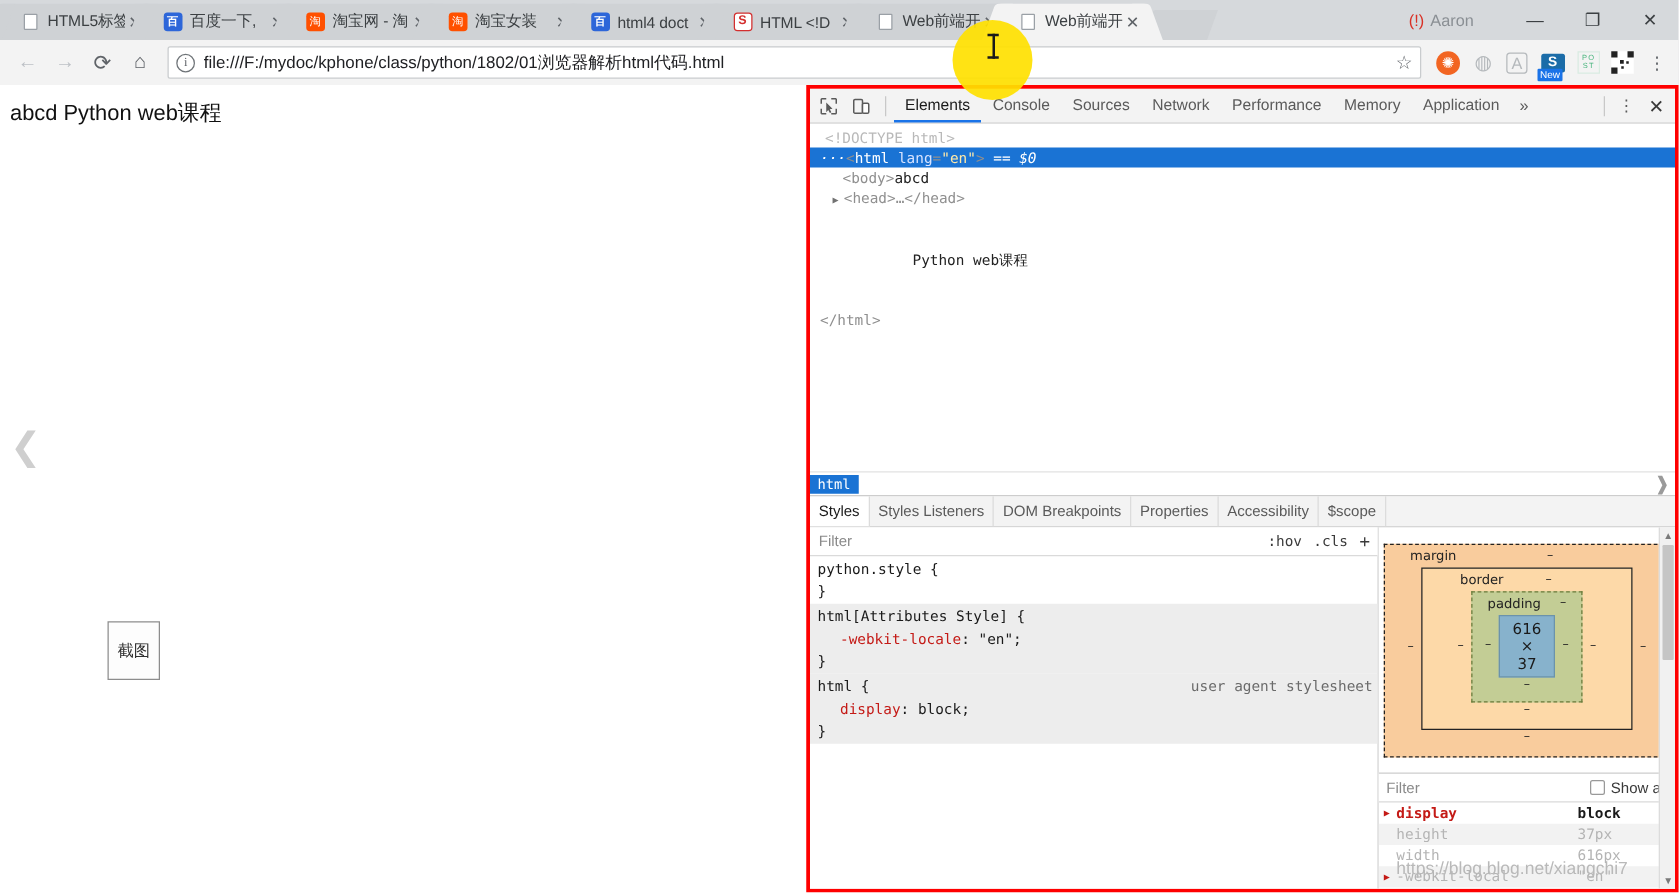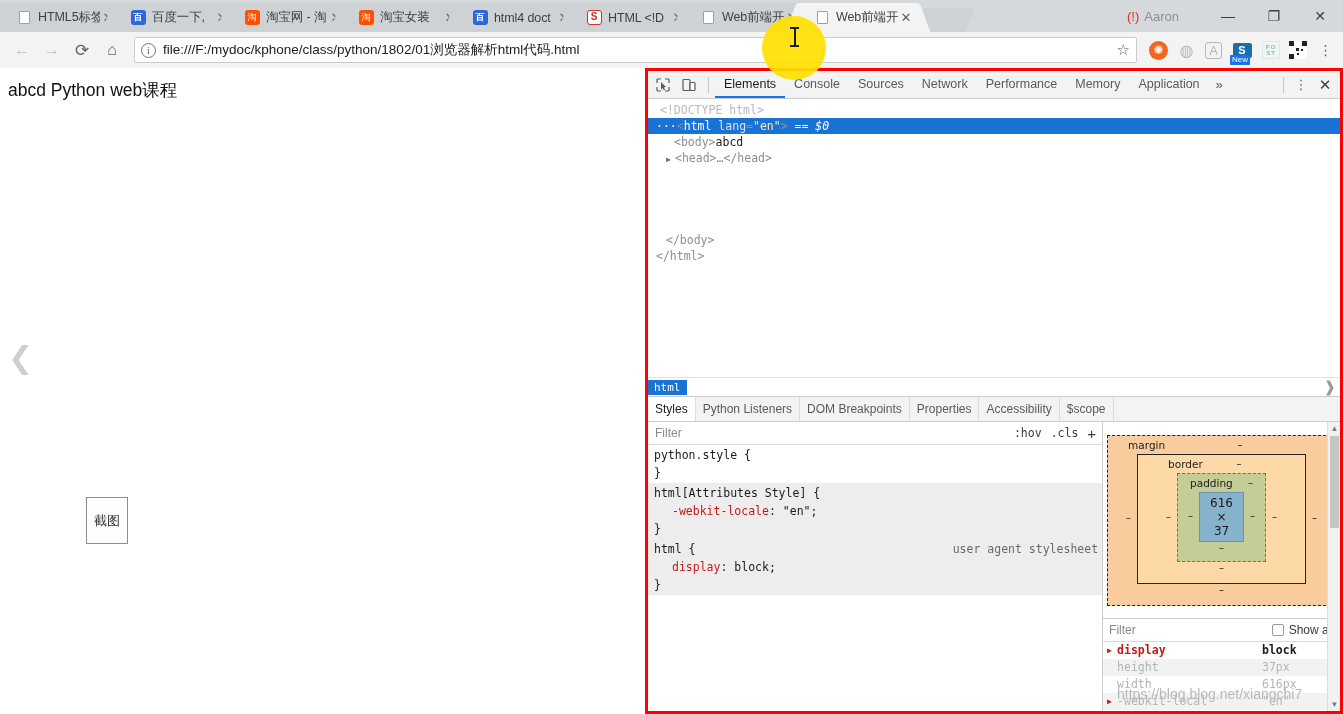--- a/index.html
+++ b/index.html
@@ -513,34 +513,34 @@
     </div>
   </div>
 
   <div class="dt-dom">
     <div class="dom-line doctype">&lt;!DOCTYPE html&gt;</div>
     <div class="dom-line selected"><span class="sel-marker">···</span><span class="punct">&lt;</span><span class="tagname">html</span> <span class="attr-name">lang</span><span class="punct">=</span><span class="attr-val">"en"</span><span class="punct">&gt;</span> <span class="sel-marker">== $0</span></div>
     <div class="dom-line dom-indent2"><span class="punct">&lt;body&gt;</span><span class="textnode">abcd</span></div>
     <div class="dom-line dom-indent1"><span class="tri">▶</span><span class="punct">&lt;head&gt;…&lt;/head&gt;</span></div>
     <div class="dom-blank"></div>
     <div class="dom-blank"></div>
+    <div class="dom-line dom-pytext">Python web课程</div>
     <div class="dom-blank"></div>
     <div class="dom-blank"></div>
-    <div class="dom-line dom-indent1 punct">&lt;/body&gt;</div>
     <div class="dom-line punct">&lt;/html&gt;</div>
   </div>
 
   <div class="dt-crumbbar">
     <span class="crumb">html</span>
     <span class="crumb-more">❱</span>
   </div>
 
   <div class="dt-styletabs">
     <div class="st-tab active">Styles</div>
-    <div class="st-tab">Python Listeners</div>
+    <div class="st-tab">Styles Listeners</div>
     <div class="st-tab">DOM Breakpoints</div>
     <div class="st-tab">Properties</div>
     <div class="st-tab">Accessibility</div>
     <div class="st-tab">$scope</div>
   </div>
 
   <div class="dt-lower">
 
     <div class="dt-styles">
       <div class="filter-row">

